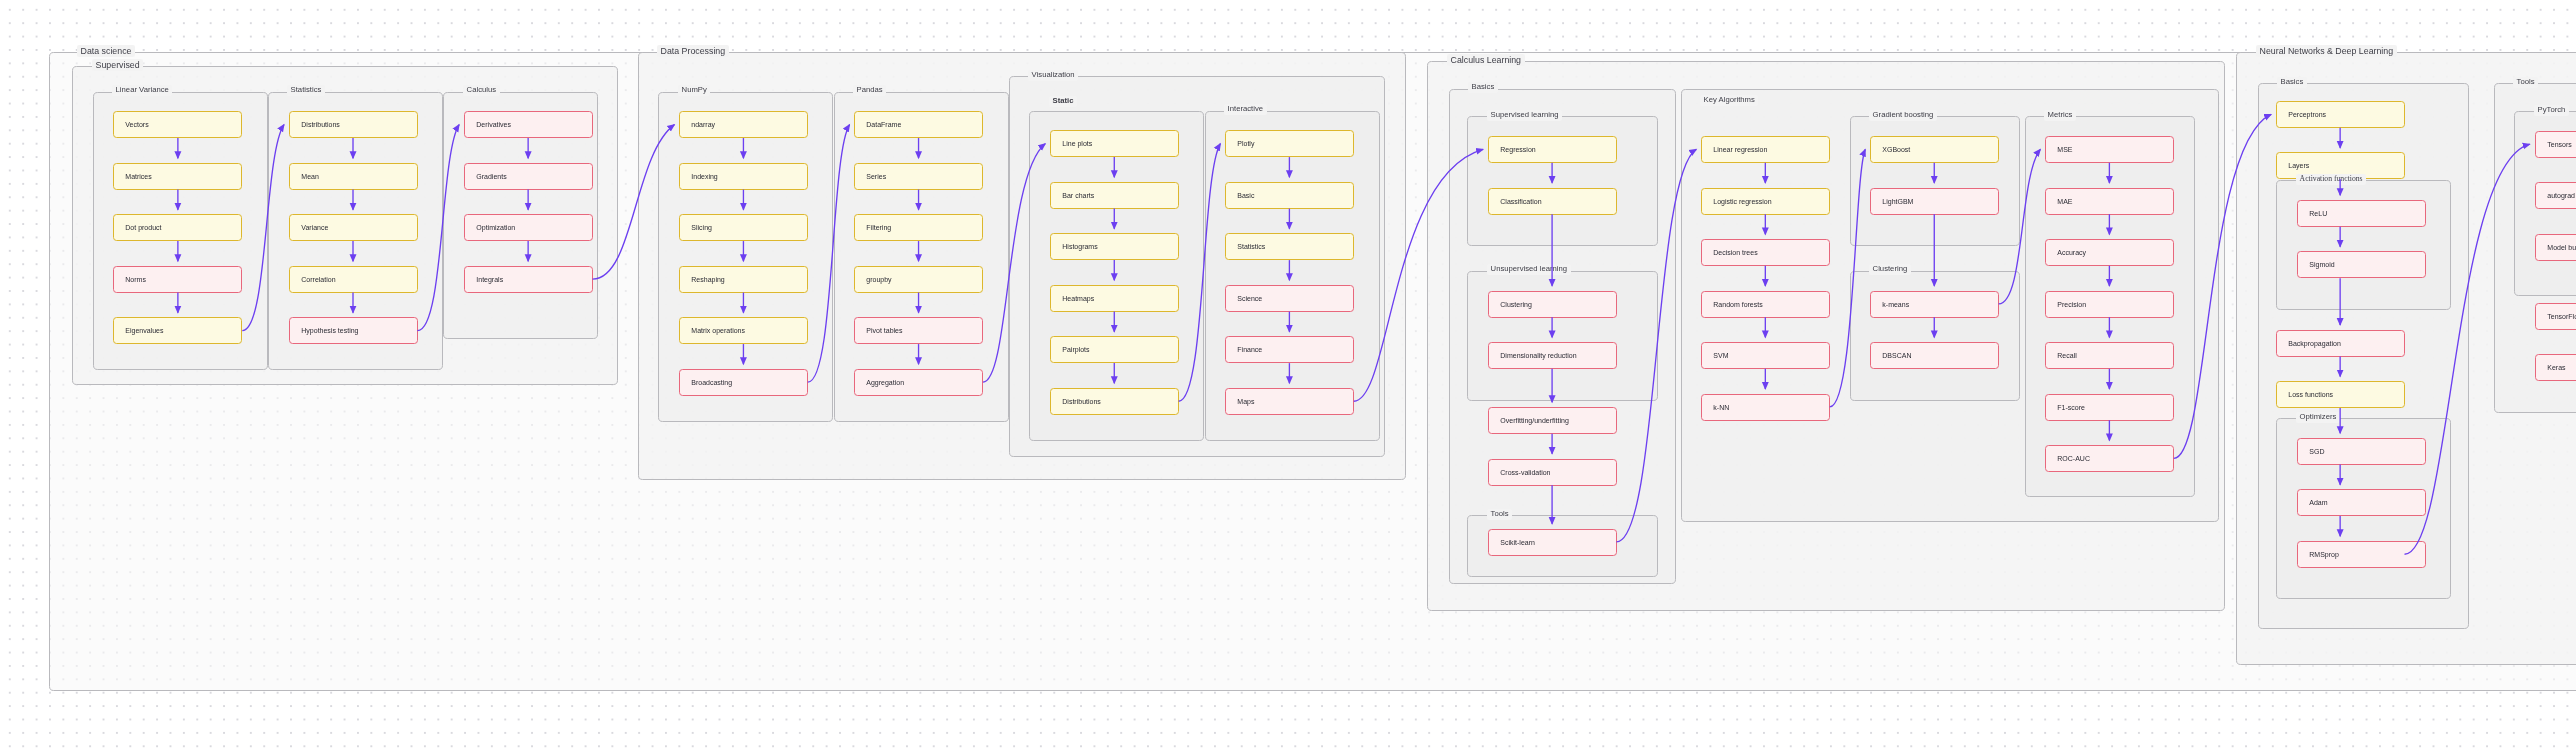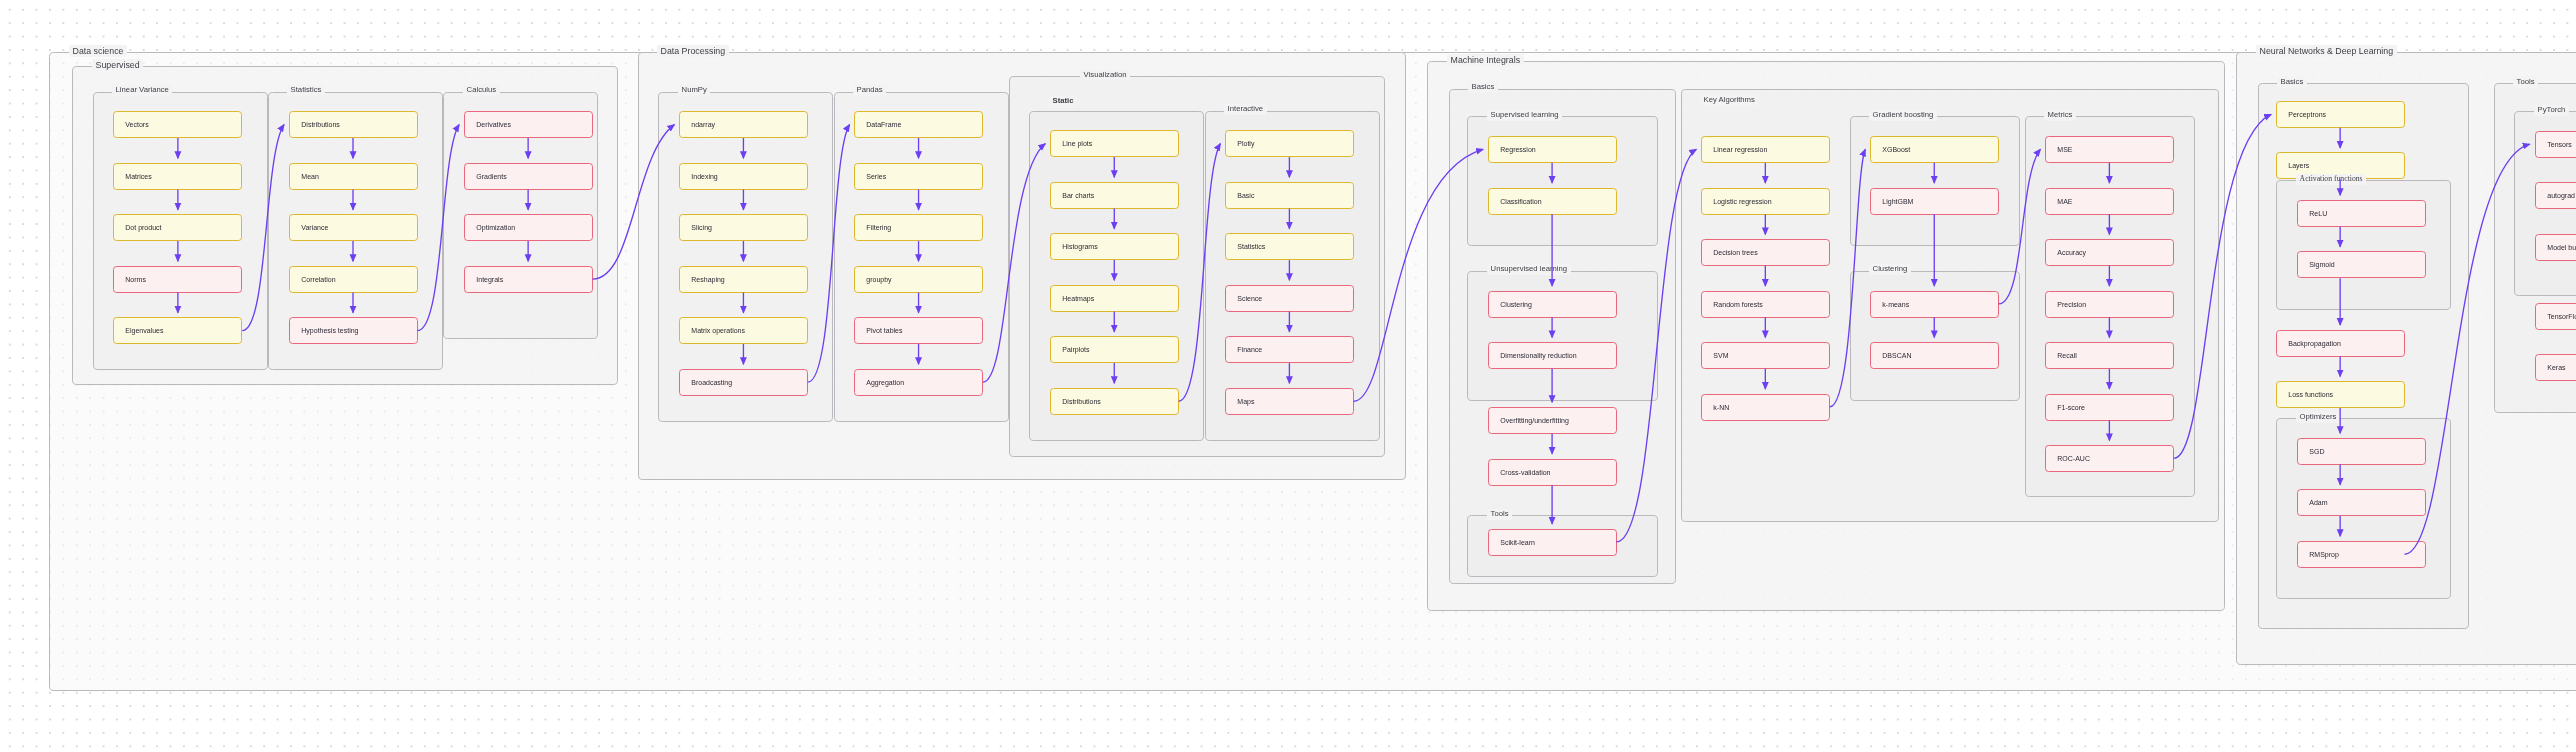--- a/index.html
+++ b/index.html
@@ -164,21 +164,21 @@
       <path d="M3880,590 C3930,590 3920,340 3961,290"></path>
       <path d="M4220,890 C4290,890 4280,280 4409,222"></path>
       <path d="M4668,1076 C4760,1076 4760,320 4911,280"></path>
       <path d="M5170,714 C5230,714 5240,290 5317,222"></path>
       <path d="M5576,718 C5640,718 5650,290 5767,222"></path>
     </g>
 </svg>
 
 <div id="stage">
     <div class="cluster lvl1" style="left: 49px; top: 52px; width: 3132px; height: 639px;"></div>
-    <div class="cluster-label big" style="left: 69px; top: 45px;">Data science</div>
+    <div class="cluster-label big" style="left: 77px; top: 45px;">Data science</div>
     <div class="cluster lvl2" style="left: 72px; top: 66px; width: 546px; height: 319px;"></div>
     <div class="cluster-label big" style="left: 92px; top: 59px;">Supervised</div>
     <div class="cluster lvl3" style="left: 93px; top: 92px; width: 175px; height: 278px;"></div>
     <div class="cluster-label" style="left: 112px; top: 85px;">Linear Variance</div>
     <div class="node yellow" style="left: 113px; top: 111px; width: 129px; height: 27px;">Vectors</div>
     <div class="node yellow" style="left: 113px; top: 163px; width: 129px; height: 27px;">Matrices</div>
     <div class="node yellow" style="left: 113px; top: 214px; width: 129px; height: 27px;">Dot product</div>
     <div class="node pink" style="left: 113px; top: 266px; width: 129px; height: 27px;">Norms</div>
     <div class="node yellow" style="left: 113px; top: 317px; width: 129px; height: 27px;">Eigenvalues</div>
     <div class="cluster lvl3" style="left: 268px; top: 92px; width: 175px; height: 278px;"></div>
@@ -206,39 +206,39 @@
     <div class="node pink" style="left: 679px; top: 369px; width: 129px; height: 27px;">Broadcasting</div>
     <div class="cluster lvl3" style="left: 834px; top: 92px; width: 175px; height: 330px;"></div>
     <div class="cluster-label" style="left: 853px; top: 85px;">Pandas</div>
     <div class="node yellow" style="left: 854px; top: 111px; width: 129px; height: 27px;">DataFrame</div>
     <div class="node yellow" style="left: 854px; top: 163px; width: 129px; height: 27px;">Series</div>
     <div class="node yellow" style="left: 854px; top: 214px; width: 129px; height: 27px;">Filtering</div>
     <div class="node yellow" style="left: 854px; top: 266px; width: 129px; height: 27px;">groupby</div>
     <div class="node pink" style="left: 854px; top: 317px; width: 129px; height: 27px;">Pivot tables</div>
     <div class="node pink" style="left: 854px; top: 369px; width: 129px; height: 27px;">Aggregation</div>
     <div class="cluster lvl3" style="left: 1009px; top: 76px; width: 376px; height: 381px;"></div>
-    <div class="cluster-label" style="left: 1080px; top: 70px; text-align: center;">Visualization</div>
+    <div class="cluster-label" style="left: 1028px; top: 70px; text-align: center;">Visualization</div>
     <div class="cluster lvl4" style="left: 1029px; top: 111px; width: 175px; height: 330px;"></div>
     <div class="cluster-label" style="left: 1049px; top: 96px; font-weight: bold;">Static</div>
     <div class="node yellow" style="left: 1050px; top: 130px; width: 129px; height: 27px;">Line plots</div>
     <div class="node yellow" style="left: 1050px; top: 182px; width: 129px; height: 27px;">Bar charts</div>
     <div class="node yellow" style="left: 1050px; top: 233px; width: 129px; height: 27px;">Histograms</div>
     <div class="node yellow" style="left: 1050px; top: 285px; width: 129px; height: 27px;">Heatmaps</div>
     <div class="node yellow" style="left: 1050px; top: 336px; width: 129px; height: 27px;">Pairplots</div>
     <div class="node yellow" style="left: 1050px; top: 388px; width: 129px; height: 27px;">Distributions</div>
     <div class="cluster lvl4" style="left: 1205px; top: 111px; width: 175px; height: 330px;"></div>
     <div class="cluster-label" style="left: 1224px; top: 104px;">Interactive</div>
     <div class="node yellow" style="left: 1225px; top: 130px; width: 129px; height: 27px;">Plotly</div>
     <div class="node yellow" style="left: 1225px; top: 182px; width: 129px; height: 27px;">Basic</div>
     <div class="node yellow" style="left: 1225px; top: 233px; width: 129px; height: 27px;">Statistics</div>
     <div class="node pink" style="left: 1225px; top: 285px; width: 129px; height: 27px;">Science</div>
     <div class="node pink" style="left: 1225px; top: 336px; width: 129px; height: 27px;">Finance</div>
     <div class="node pink" style="left: 1225px; top: 388px; width: 129px; height: 27px;">Maps</div>
     <div class="cluster lvl2" style="left: 1427px; top: 61px; width: 798px; height: 550px;"></div>
-    <div class="cluster-label big" style="left: 1447px; top: 54px;">Machine Integrals</div>
+    <div class="cluster-label big" style="left: 1447px; top: 54px;">Calculus Learning</div>
     <div class="cluster lvl3" style="left: 1449px; top: 89px; width: 227px; height: 495px;"></div>
     <div class="cluster-label" style="left: 1468px; top: 82px;">Basics</div>
     <div class="cluster lvl4" style="left: 1467px; top: 116px; width: 191px; height: 130px;"></div>
     <div class="cluster-label" style="left: 1487px; top: 110px;">Supervised learning</div>
     <div class="node yellow" style="left: 1488px; top: 136px; width: 129px; height: 27px;">Regression</div>
     <div class="node yellow" style="left: 1488px; top: 188px; width: 129px; height: 27px;">Classification</div>
     <div class="cluster lvl4" style="left: 1467px; top: 271px; width: 191px; height: 130px;"></div>
     <div class="cluster-label" style="left: 1487px; top: 264px;">Unsupervised learning</div>
     <div class="node pink" style="left: 1488px; top: 291px; width: 129px; height: 27px;">Clustering</div>
     <div class="node pink" style="left: 1488px; top: 342px; width: 129px; height: 27px;">Dimensionality reduction</div>

